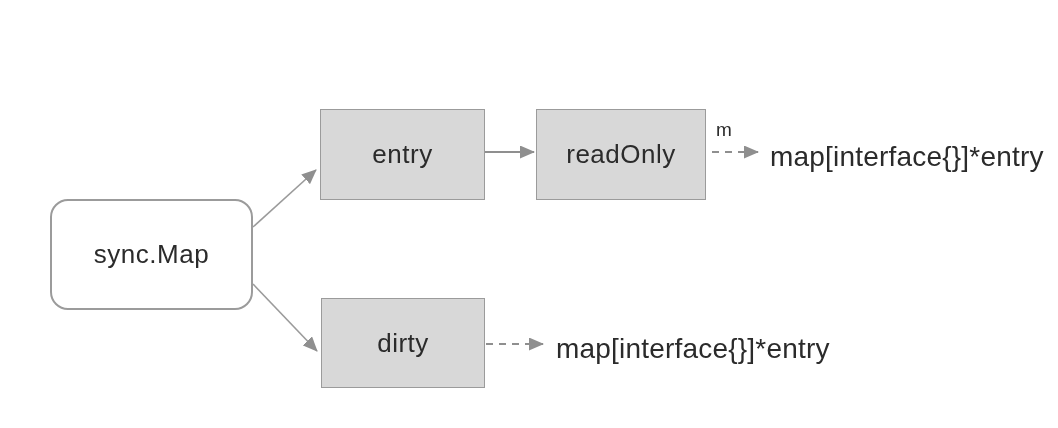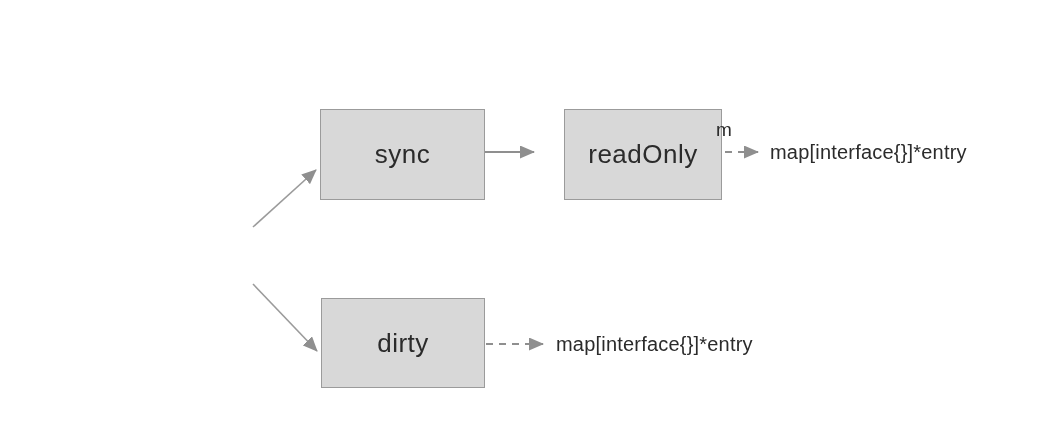--- a/index.html
+++ b/index.html
@@ -48,43 +48,42 @@
   }
   .node.read {
     left: 320px;
     top: 109px;
     width: 165px;
     height: 91px;
   }
   .node.readonly {
     left: 536px;
     top: 109px;
-    width: 158px;
+    width: 170px;
     height: 91px;
-    margin-left: 28px;
   }
   .node.dirty {
     left: 321px;
     top: 298px;
     width: 164px;
     height: 90px;
     align-items: center;
   }
   .edge-field-label {
     position: absolute;
     left: 706px;
     top: 119px;
     width: 36px;
     text-align: center;
     font-size: 19px;
     color: #2b2b2b;
   }
   .target-text {
     position: absolute;
-    font-size: 20px;
+    font-size: 28px;
     color: #2b2b2b;
     white-space: nowrap;
     letter-spacing: 0.2px;
     text-align: right;
   }
   .target-text.top {
     left: 770px;
     top: 141px;
   }
   .target-text.bottom {
@@ -108,23 +107,26 @@
 
     <line x1="253" y1="284" x2="317" y2="351" stroke="#9b9b9b" stroke-width="1.6" marker-end="url(#arrowhead)"></line>
 
     <line x1="485" y1="152" x2="534" y2="152" stroke="#8f8f8f" stroke-width="1.8" marker-end="url(#arrowhead)"></line>
 
     <line x1="699" y1="152" x2="758" y2="152" stroke="#8f8f8f" stroke-width="1.8" stroke-dasharray="7 6" marker-end="url(#arrowhead)"></line>
 
     <line x1="486" y1="344" x2="543" y2="344" stroke="#8f8f8f" stroke-width="1.8" stroke-dasharray="7 6" marker-end="url(#arrowhead)"></line>
   </svg>
 
+  <div class="node root">
+    <span>sync.Map</span>
+  </div>
 
   <div class="node gray read">
-    <span>sync</span>
+    <span>entry</span>
   </div>
 
   <div class="node gray readonly">
     <span>readOnly</span>
   </div>
 
   <div class="node gray dirty">
     <span>dirty</span>
   </div>
 

